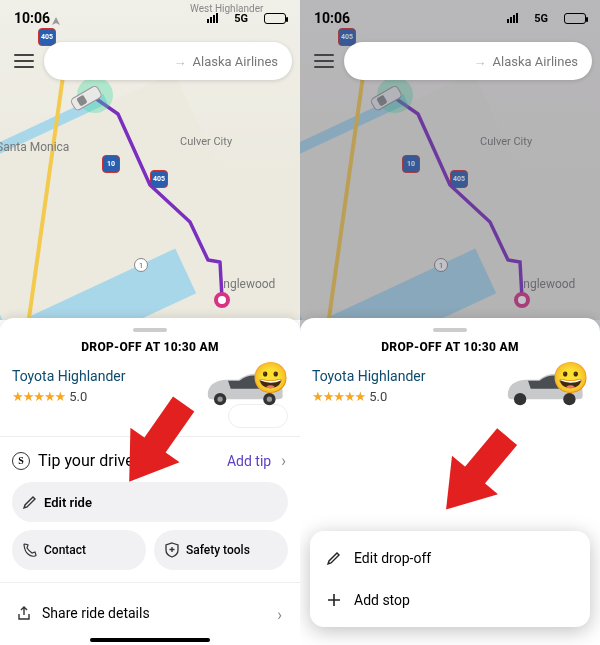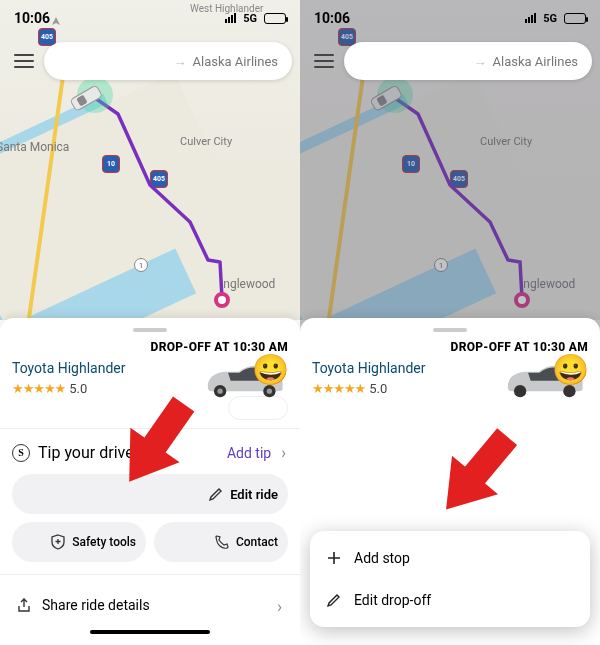--- a/index.html
+++ b/index.html
@@ -4,21 +4,21 @@
 <style>
   * { box-sizing: border-box; margin: 0; padding: 0; font-family: -apple-system, BlinkMacSystemFont, "Segoe UI", Roboto, sans-serif; }
   body { width: 600px; height: 645px; display: flex; background:#fff; overflow:hidden; }
   .phone { width: 300px; height: 645px; position: relative; overflow:hidden; }
   .phone.right { }
   .overlay { position:absolute; inset:0; background:rgba(80,80,100,0.35); pointer-events:none; }
 
   
   .status { position:absolute; top:0; left:0; right:0; height:36px; display:flex; align-items:center; justify-content:space-between; padding:0 14px; font-weight:700; font-size:14px; z-index:5; }
   .status .time { display:flex; align-items:flex-end; gap:1px; }
-  .status .right-ind { display:flex; align-items:center; gap:7px; font-size:11px; }
+  .status .right-ind { display:flex; align-items:center; gap:16px; font-size:11px; }
   .bars { display:flex; align-items:flex-end; gap:1px; }
   .bars span { width:2px; background:#000; display:block; }
   .bars span:nth-child(1){height:4px}
   .bars span:nth-child(2){height:6px}
   .bars span:nth-child(3){height:8px}
   .bars span:nth-child(4){height:10px}
   .battery { width:22px; height:11px; border:1px solid #000; border-radius:3px; position:relative; }
   .battery::after { content:""; position:absolute; right:-3px; top:3px; width:2px; height:5px; background:#000; border-radius:1px; }
   .battery .fill { background:#000; height:100%; width:80%; border-radius:2px; }
 
@@ -37,34 +37,34 @@
   .maplabel { position:absolute; font-size:10px; color:#888; }
   .shield { position:absolute; width:18px; height:18px; border-radius:4px; background:#2a5fb0; color:#fff; font-size:7px; font-weight:bold; display:flex; align-items:center; justify-content:center; border:1px solid #c33;}
   .routecircle { position:absolute; width:14px;height:14px;border:1px solid #888;border-radius:50%;display:flex;align-items:center;justify-content:center;font-size:8px;color:#666;background:#fff;}
 
   
   .route { position:absolute; top:0; left:0; width:300px; height:320px; }
 
   
   .sheet { position:absolute; left:0; right:0; bottom:0; background:#fff; border-radius:14px 14px 0 0; box-shadow:0 -2px 10px rgba(0,0,0,0.1); padding:10px 12px 6px; z-index:6;}
   .grab { width:34px; height:4px; background:#ccc; border-radius:3px; margin:0 auto 8px;}
-  .dropoff { text-align:right; font-weight:800; font-size:12px; letter-spacing:0.3px; margin-bottom:2px;}
+  .dropoff { text-align:center; font-weight:800; font-size:12px; letter-spacing:0.3px; margin-bottom:10px;}
   .vehrow { display:flex; align-items:center; gap:8px; margin-bottom:4px; position:relative;}
   .vehinfo { flex:1; }
   .vehname { font-size:14px; color:#0c4a6e; margin-bottom:2px;}
   .stars { color:#f5a623; font-size:13px; letter-spacing:-1px;}
   .rating { color:#444; font-size:13px; margin-left:4px;}
   .car { width:90px; height:44px; position:relative; }
   .emoji { position:absolute; right:-2px; top:-4px; font-size:30px;}
   .sep { height:1px; background:#eee; margin:8px -12px;}
   .tiprow { display:flex; align-items:center; gap:8px; padding:6px 0;}
   .circle-s { width:18px;height:18px;border:1.5px solid #333;border-radius:50%;display:flex;align-items:center;justify-content:center;font-size:10px;font-weight:600;font-family:Georgia,serif;}
   .addtip { color:#5b3fc4; font-size:14px;}
   .chev { color:#888; font-size:16px; padding:0 2px;}
-  .pillbtn { background:#f1f1f3; border-radius:22px; padding:12px 10px; text-align:center; font-size:13px; font-weight:600; display:flex;align-items:center;justify-content:flex-end;gap:6px;}
+  .pillbtn { background:#f1f1f3; border-radius:22px; padding:12px 10px; text-align:center; font-size:13px; font-weight:600; display:flex;align-items:center;justify-content:flex-start;gap:6px;}
   .pillrow { display:flex; gap:8px; margin-top:8px;}
   .pillrow .pillbtn { flex:1; font-weight:500; font-size:12px;}
   .sharerow { display:flex; align-items:flex-start; gap:10px; padding:14px 4px 8px; font-size:14px;}
   .homeind { width:120px;height:4px;background:#000;border-radius:3px;margin:6px auto 2px;}
 
   
   .modal { position:absolute; left:10px; right:10px; bottom:18px; background:#fff; border-radius:14px; padding:6px 0; z-index:20; box-shadow:0 4px 20px rgba(0,0,0,0.25);}
   .modal .item { display:flex; align-items:center; gap:12px; padding:13px 16px; font-size:14px;}
   .modal .closebtn { margin:8px 12px 10px; border:1px solid #ddd; border-radius:24px; padding:12px; text-align:center; font-size:14px; font-weight:500;}
 
@@ -168,33 +168,33 @@
           <svg viewBox="0 0 16 16">
             <path d="M2 14 L3 11 L11 3 L13 5 L5 13 Z" fill="none" stroke="#333" stroke-width="1.4"></path>
           </svg>
         </span>
       <span>Edit ride</span>
     </div>
     <div class="pillrow">
       <div class="pillbtn">
         <span class="ic">
             <svg viewBox="0 0 16 16">
+              <path d="M3 2 Q2 2 2 3 Q3 10 6 12 Q9 15 13 14 Q14 14 14 13 L13 10 L10 11 Q7 9 5 6 L6 3 Z" fill="none" stroke="#333" stroke-width="1.2"></path>
+            </svg>
+          </span>
+        <span>Contact</span>
+      </div>
+      <div class="pillbtn">
+        <span class="ic">
+            <svg viewBox="0 0 16 16">
               <path d="M8 1 L14 3 V8 Q14 13 8 15 Q2 13 2 8 V3 Z" fill="none" stroke="#333" stroke-width="1.3"></path>
               <path d="M8 5 V10 M5.5 7.5 H10.5" stroke="#333" stroke-width="1.3"></path>
             </svg>
           </span>
         <span>Safety tools</span>
-      </div>
-      <div class="pillbtn">
-        <span class="ic">
-            <svg viewBox="0 0 16 16">
-              <path d="M3 2 Q2 2 2 3 Q3 10 6 12 Q9 15 13 14 Q14 14 14 13 L13 10 L10 11 Q7 9 5 6 L6 3 Z" fill="none" stroke="#333" stroke-width="1.2"></path>
-            </svg>
-          </span>
-        <span>Contact</span>
       </div>
     </div>
     <div class="sep" style="margin-top:12px"></div>
     <div class="sharerow">
       <span class="ic">
           <svg viewBox="0 0 16 16">
             <path d="M8 10 V2 M5 5 L8 2 L11 5 M3 9 V14 H13 V9" fill="none" stroke="#333" stroke-width="1.4"></path>
           </svg>
         </span>
       <span style="flex:1">Share ride details</span>
@@ -280,32 +280,32 @@
       </div>
     </div>
   </div>
 
   <div class="overlay"></div>
 
   <div class="modal">
     <div class="item">
       <span class="ic">
           <svg viewBox="0 0 16 16">
-            <path d="M8 2 V14 M2 8 H14" stroke="#222" stroke-width="1.6"></path>
-          </svg>
-        </span>
-      <span>Add stop</span>
+            <path d="M2 14 L3 11 L11 3 L13 5 L5 13 Z" fill="none" stroke="#222" stroke-width="1.4"></path>
+          </svg>
+        </span>
+      <span>Edit drop-off</span>
     </div>
     <div class="item">
       <span class="ic">
           <svg viewBox="0 0 16 16">
-            <path d="M2 14 L3 11 L11 3 L13 5 L5 13 Z" fill="none" stroke="#222" stroke-width="1.4"></path>
-          </svg>
-        </span>
-      <span>Edit drop-off</span>
+            <path d="M8 2 V14 M2 8 H14" stroke="#222" stroke-width="1.6"></path>
+          </svg>
+        </span>
+      <span>Add stop</span>
     </div>
   </div>
 
   <svg class="redarrow" style="top:420px;left:130px" width="90" height="110">
     <g transform="rotate(40 45 55)">
       <rect x="32" y="5" width="26" height="55" fill="#e1201f"></rect>
       <polygon points="15,55 75,55 45,100" fill="#e1201f"></polygon>
     </g>
   </svg>
 </div>

